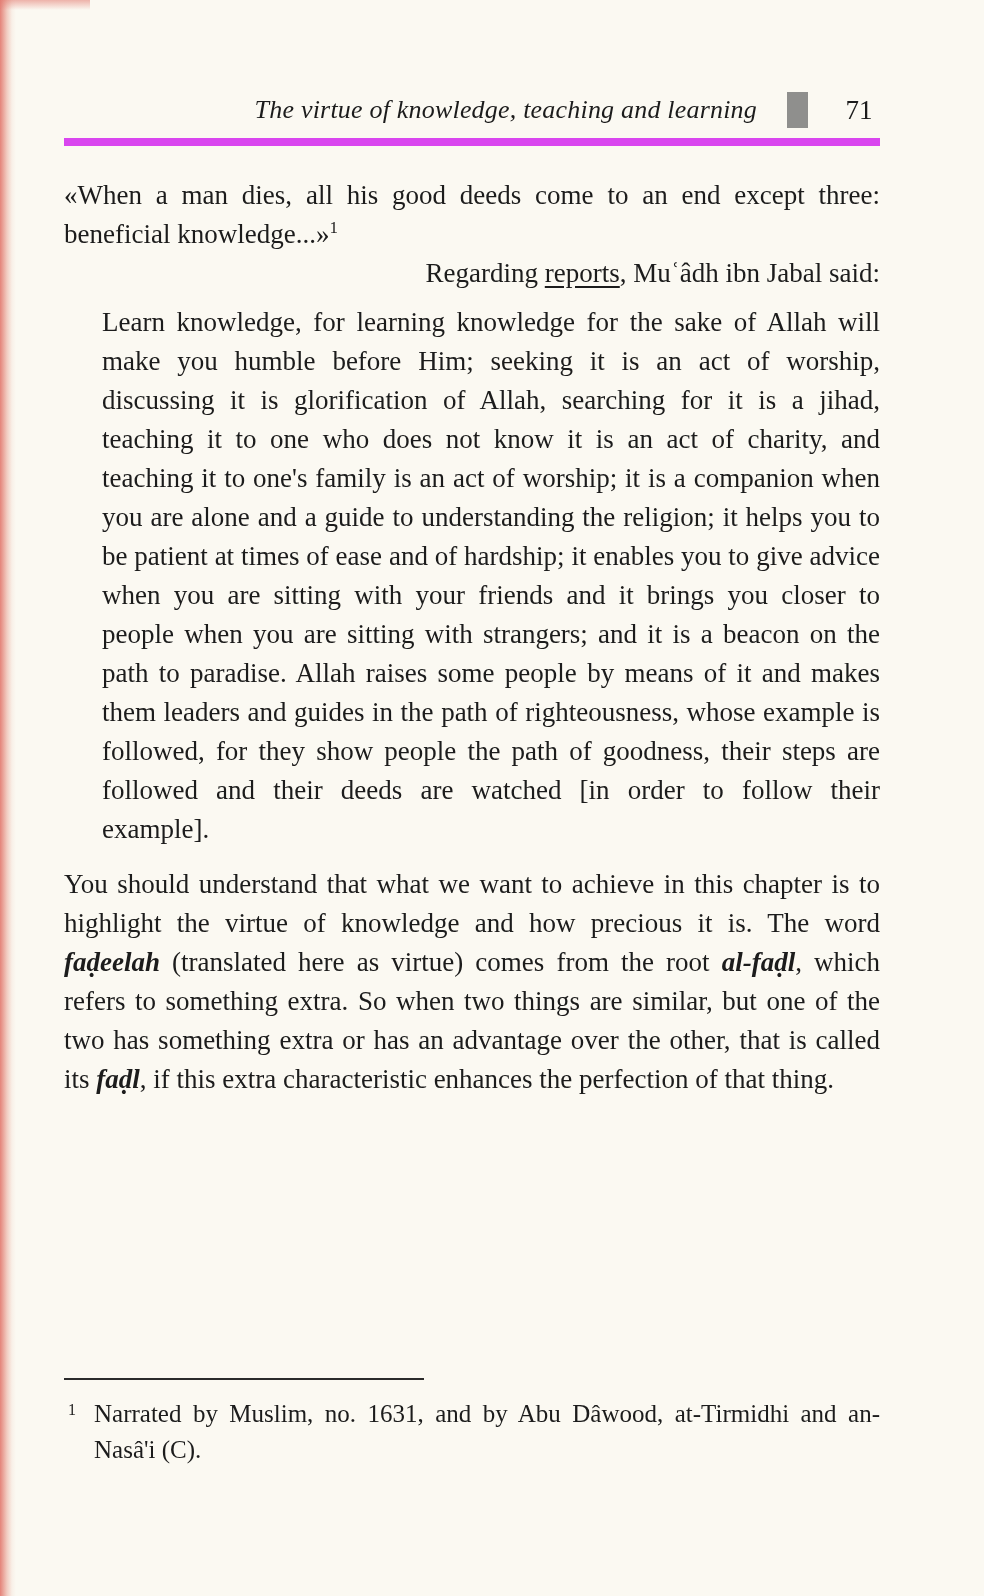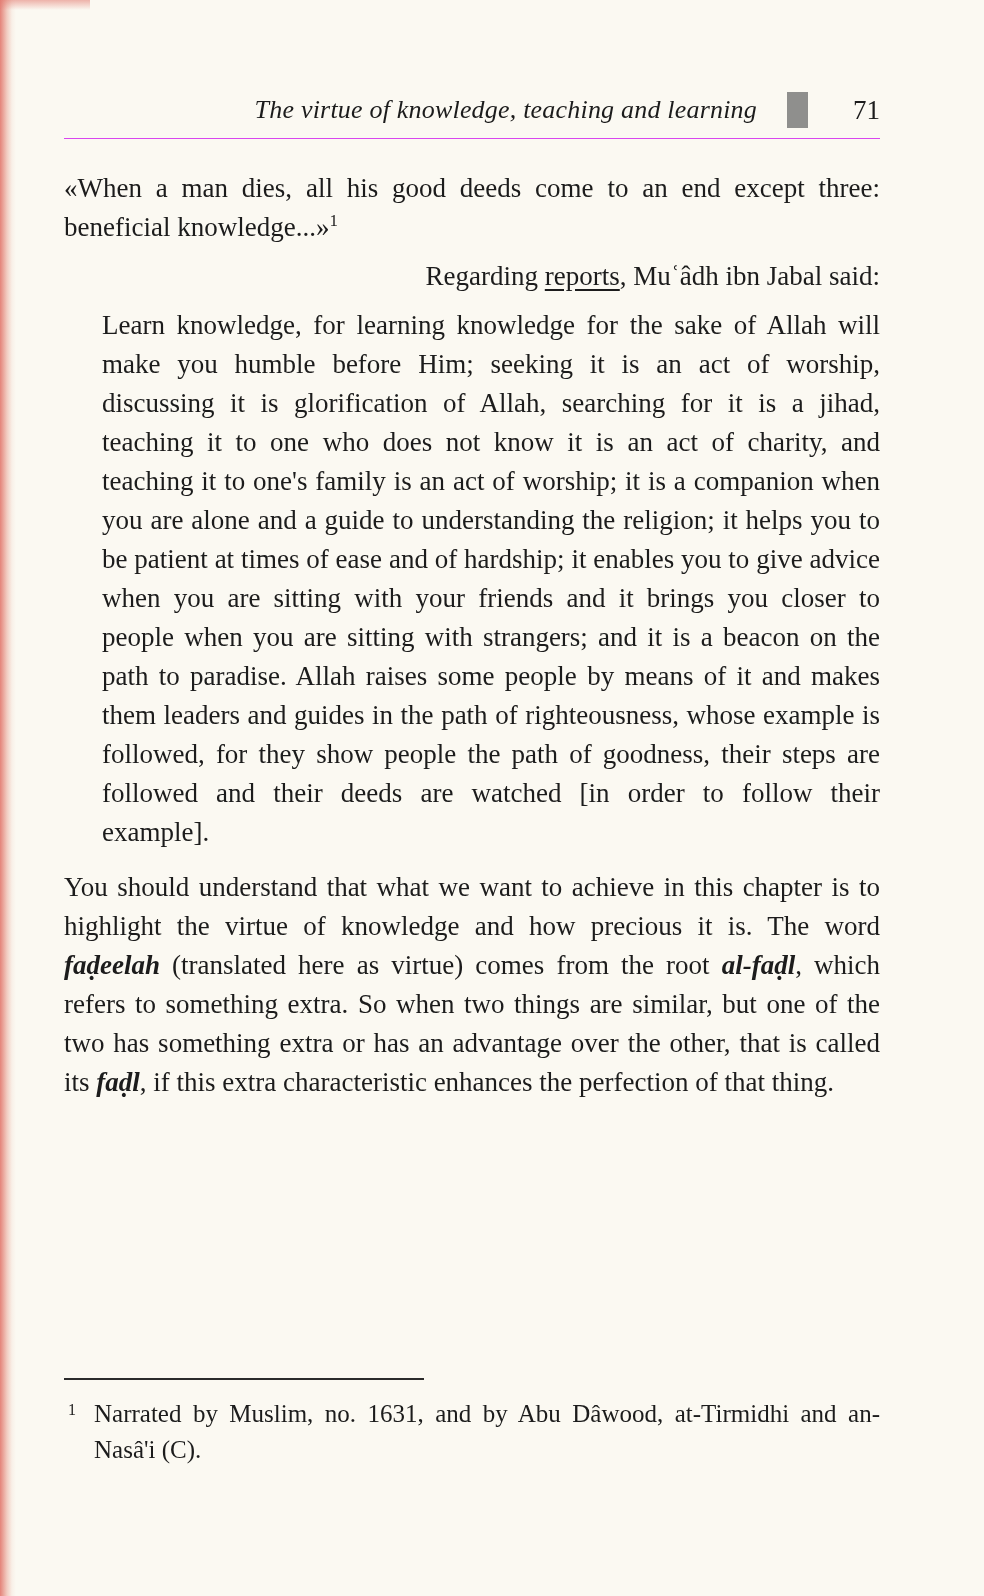--- a/index.html
+++ b/index.html
@@ -42,47 +42,46 @@
     padding: 92px 104px 128px 64px;
     display: flex;
     flex-direction: column;
   }
   .running-head {
     display: flex;
     align-items: center;
     justify-content: flex-end;
     gap: 30px;
     padding-bottom: 10px;
-    border-bottom: 1px solid #d946ef;
+    border-bottom: 8px solid #d946ef;
     margin-bottom: 30px;
   }
   .running-head .head-title {
     font-style: italic;
     font-size: 26px;
     letter-spacing: 0.2px;
   }
   .head-block {
     width: 21px;
     height: 36px;
     background: #8f8f8d;
     flex: 0 0 auto;
   }
   .running-head .head-page {
     font-size: 27px;
     min-width: 42px;
-    text-align: right;
+    text-align: center;
   }
   p {
     margin: 0;
     font-size: 27px;
     line-height: 39px;
     text-align: justify;
   }
   .opening-quote {
-    margin-bottom: 10px;
   }
   sup {
     font-size: 17px;
     line-height: 0;
     vertical-align: super;
   }
   .regarding {
     text-indent: 38px;
     margin-bottom: 10px;
     text-align: right;

